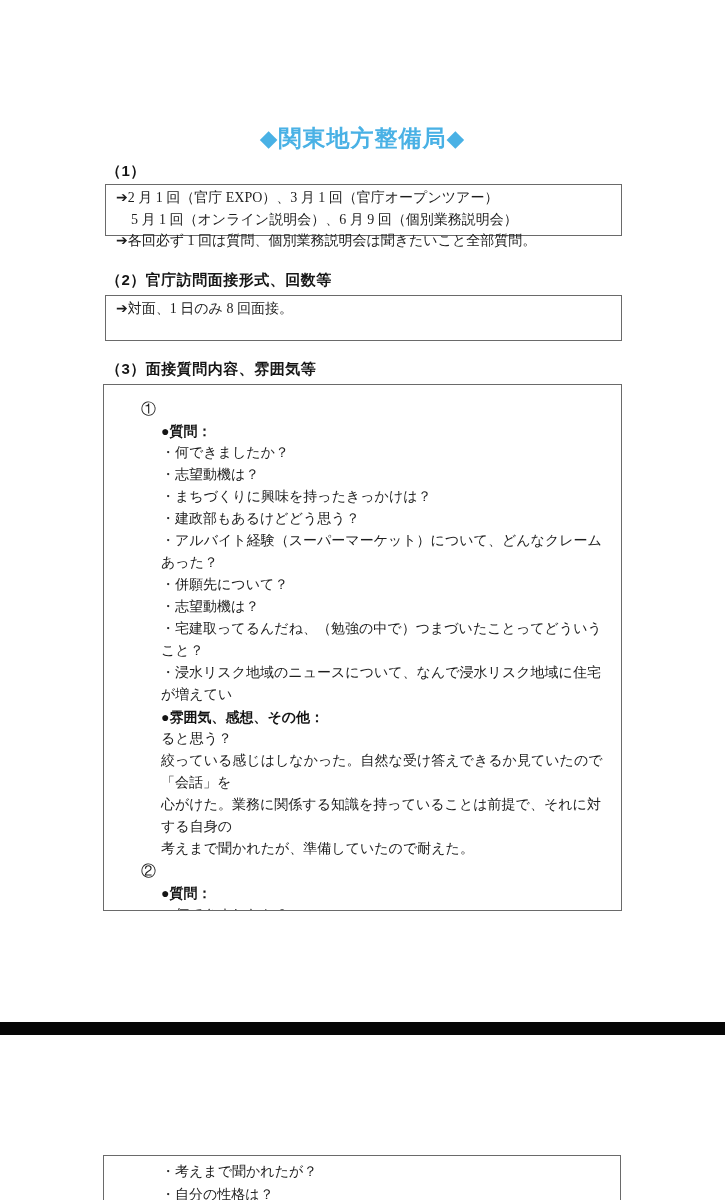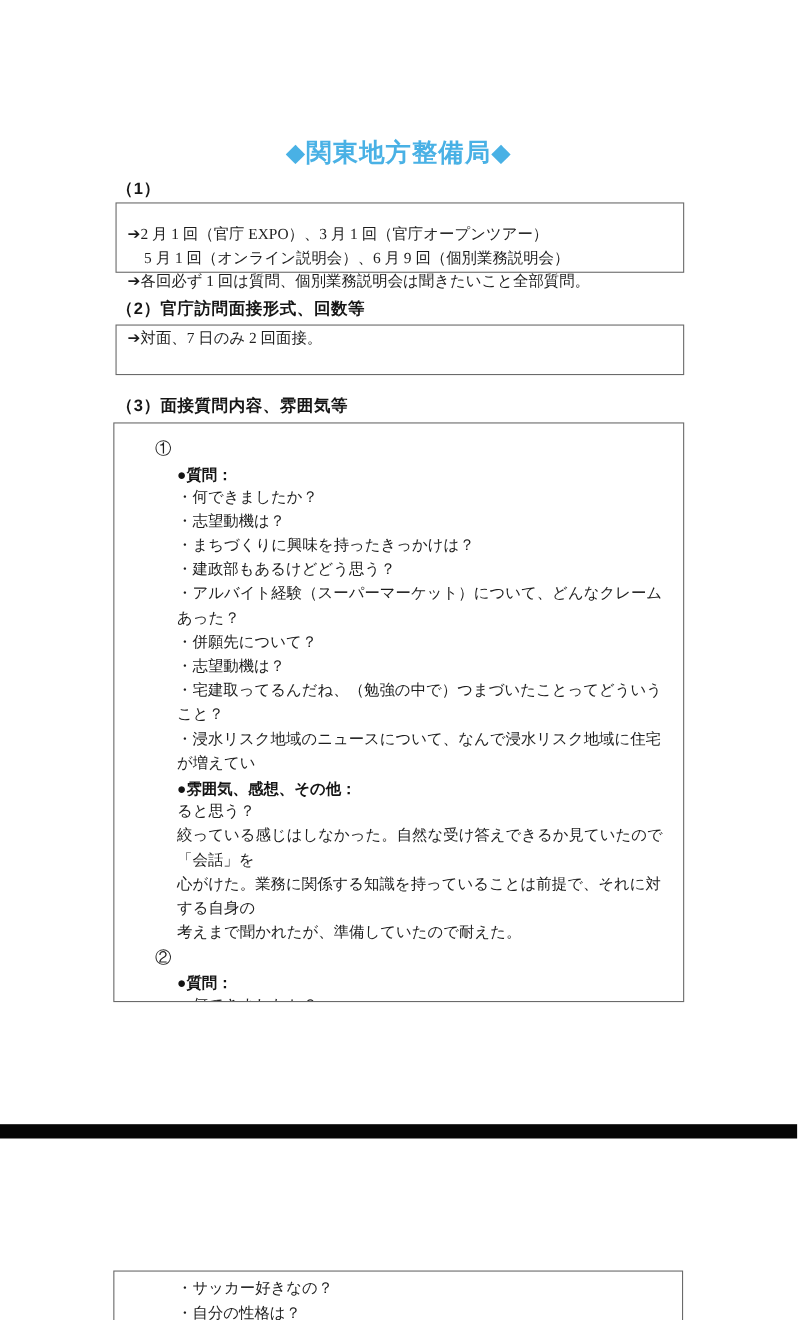--- a/index.html
+++ b/index.html
@@ -25,21 +25,21 @@
   }
   .sec1-label{top:162px;}
   .sec2-label{top:271px;}
   .sec3-label{top:360px;}
   .tbox{
     position:absolute;
     border:1.5px solid #6a6a6a;
     box-sizing:border-box;
     background:#ffffff;
   }
-  .box1{left:105px;top:184px;width:517px;height:64px;padding:18px 10px;}
+  .box1{left:105px;top:184px;width:517px;height:52px;padding:2px 10px;}
   .box2{left:105px;top:295px;width:517px;height:46px;padding:2px 10px;}
   .box3{left:103px;top:384px;width:519px;height:527px;padding:13px 8px 0 0;overflow:hidden;}
   .bottom-box{left:103px;top:1155px;width:518px;height:70px;padding:4px 8px 0 0;}
   .bline{
     font-size:14px;line-height:22px;
     white-space:pre-wrap;
     color:#1d1d1d;
   }
   .box1 .bline,.box2 .bline{line-height:21.5px;}
   .bottom-box .bline{line-height:23px;}
@@ -65,21 +65,21 @@
 
   <div class="sec-label sec1-label">（1）</div>
   <div class="tbox box1">
       <div class="bline arrow">➔2 月 1 回（官庁 EXPO）、3 月 1 回（官庁オープンツアー）</div>
       <div class="bline cont">5 月 1 回（オンライン説明会）、6 月 9 回（個別業務説明会）</div>
       <div class="bline arrow">➔各回必ず 1 回は質問、個別業務説明会は聞きたいこと全部質問。</div>
     </div>
 
   <div class="sec-label sec2-label">（2）官庁訪問面接形式、回数等</div>
   <div class="tbox box2">
-      <div class="bline arrow">➔対面、7 日のみ 2 回面接。</div>
+      <div class="bline arrow">➔対面、1 日のみ 8 回面接。</div>
     </div>
 
   <div class="sec-label sec3-label">（3）面接質問内容、雰囲気等</div>
   <div class="tbox box3">
       <div class="bline num">①</div>
       <div class="bline label">●質問：</div>
       <div class="bline item">・何できましたか？</div>
       <div class="bline item">・志望動機は？</div>
       <div class="bline item">・まちづくりに興味を持ったきっかけは？</div>
       <div class="bline item">・建政部もあるけどどう思う？</div>
@@ -94,17 +94,17 @@
       <div class="bline para">心がけた。業務に関係する知識を持っていることは前提で、それに対する自身の</div>
       <div class="bline para">考えまで聞かれたが、準備していたので耐えた。</div>
       <div class="bline num">②</div>
       <div class="bline label">●質問：</div>
       <div class="bline item">・何できましたか？</div>
     </div>
 
   <div class="black-bar"></div>
 
   <div class="tbox bottom-box">
-      <div class="bline item">・サッカー好きなの？</div>
+      <div class="bline item">・考えまで聞かれたが？</div>
       <div class="bline item">・自分の性格は？</div>
     </div>
 
 </div>
 
 </body></html>

